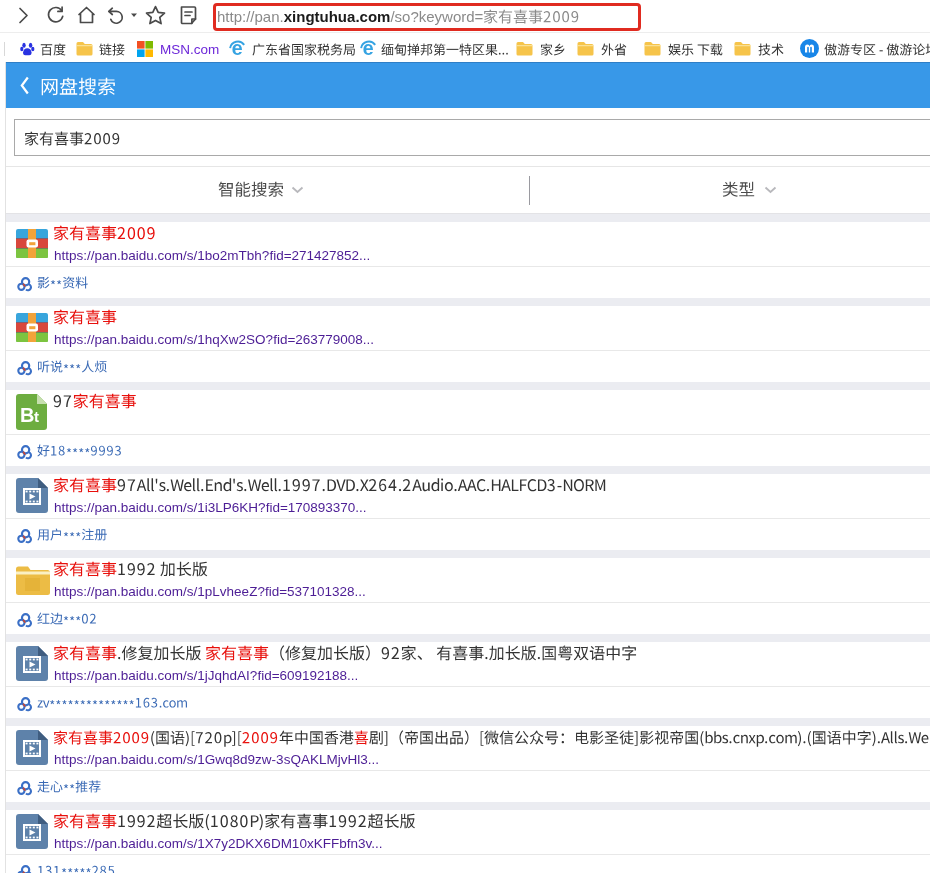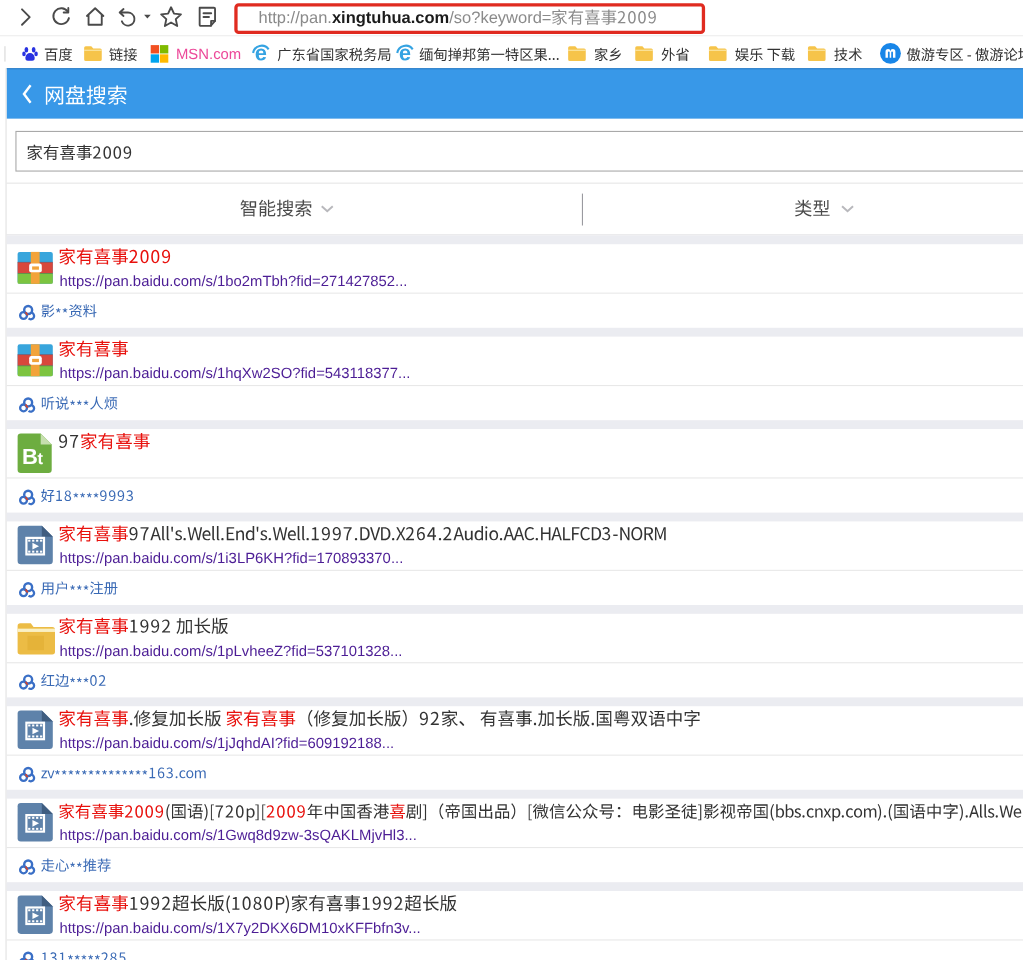--- a/index.html
+++ b/index.html
@@ -1,21 +1,21 @@
 <!DOCTYPE html>
 <html><head><meta charset="utf-8"><style>
 *{margin:0;padding:0;box-sizing:border-box}
 html,body{width:930px;height:873px;overflow:hidden;background:#fff;font-family:"Liberation Sans",sans-serif}
 .abs{position:absolute}
 svg{overflow:visible}
 .tx{position:absolute}
 #page{position:relative;width:930px;height:873px;background:#fff}
-#addr{position:absolute;left:213px;top:3px;width:428px;height:28px;border:3px solid #e02b20;border-radius:4px;background:#fff;line-height:22px;padding-left:19px;font-size:15px;white-space:nowrap;color:#8a8a8a}
+#addr{position:absolute;left:213px;top:3px;width:428px;height:28px;border:3px solid #e02b20;border-radius:4px;background:#fff;line-height:22px;padding-left:1px;font-size:15px;white-space:nowrap;color:#8a8a8a}
 .u2{color:#1b1b1b;font-weight:bold}
-.btxt{position:absolute;top:41.5px;font-size:13.5px;color:#ec4899;line-height:16px}
+.btxt{position:absolute;top:41.5px;font-size:13.5px;color:#6d28d9;line-height:16px}
 .band{position:absolute;left:6px;width:924px;background:#ebecf1}
 .sep{position:absolute;left:6px;width:924px;height:1px;background:#e8e8e8}
 .url{position:absolute;font-size:13.5px;color:#4c1d95;line-height:16px;white-space:nowrap}
 </style></head><body>
 <div id="page">
     <svg width="0" height="0" style="position:absolute">
       <defs>
         <path id="g5bb6" d="M42 -82C44 -80 45 -78 46 -75H8V-54H16V-68H85V-54H92V-75H55C54 -78 52 -82 50 -85ZM79 -48C73 -43 65 -36 57 -31C55 -37 51 -42 47 -47C49 -48 52 -50 54 -52H79V-59H21V-52H44C34 -46 20 -40 8 -37C9 -36 11 -33 12 -32C22 -34 32 -38 41 -43C43 -42 45 -40 46 -37C37 -31 20 -24 8 -21C9 -19 11 -16 12 -15C24 -18 39 -26 49 -32C50 -30 51 -28 52 -25C42 -16 22 -7 6 -3C8 -2 9 1 10 3C24 -1 42 -10 53 -18C54 -10 52 -3 49 -1C47 1 45 1 43 1C41 1 37 1 34 0C35 3 36 6 36 8C39 8 42 8 44 8C49 8 51 7 54 4C60 0 62 -12 59 -25L64 -28C69 -14 79 -2 92 4C93 2 95 -1 97 -2C84 -7 74 -19 70 -32C75 -36 81 -40 85 -43Z"></path>
         <path id="g6709" d="M39 -84C38 -80 36 -75 35 -71H6V-64H32C25 -51 16 -39 4 -30C5 -29 8 -26 9 -25C15 -29 21 -34 26 -41V8H33V-12H75V-2C75 0 74 1 73 1C71 1 65 1 58 0C59 3 60 6 60 8C69 8 75 8 78 7C81 5 82 3 82 -1V-52H34C36 -56 38 -60 40 -64H94V-71H43C44 -75 46 -78 47 -82ZM33 -29H75V-18H33ZM33 -35V-46H75V-35Z"></path>
         <path id="g559c" d="M27 -48H73V-40H27ZM18 -16V8H25V5H75V8H83V-16ZM25 -1V-11H75V-1ZM46 -84V-77H8V-71H46V-64H15V-59H86V-64H54V-71H92V-77H54V-84ZM20 -54V-35H30L27 -34C28 -32 29 -30 30 -28H5V-22H95V-28H69C71 -30 72 -32 74 -35L72 -35H81V-54ZM38 -28C37 -30 36 -33 34 -35H65C64 -33 63 -30 62 -28Z"></path>
@@ -431,21 +431,21 @@
       <rect x="13.2" y="13.2" width="6.2" height="3" fill="#f2a33a"></rect>
     </svg>
     <svg class="tx " style="left:53px;top:308.6px;width:64.0px;height:16px" viewBox="0 -88 400 100">
       <g fill="#e8100c">
         <use href="#g5bb6" x="0"></use>
         <use href="#g6709" x="100"></use>
         <use href="#g559c" x="200"></use>
         <use href="#g4e8b" x="300"></use>
       </g>
     </svg>
-    <span class="url" style="left:54px;top:331.8px">https://pan.baidu.com/s/1hqXw2SO?fid=543118377...</span>
+    <span class="url" style="left:54px;top:331.8px">https://pan.baidu.com/s/1hqXw2SO?fid=263779008...</span>
     <div class="sep" style="top:350px"></div>
     <svg class="abs" style="left:16.5px;top:360px" width="15" height="15">
       <circle cx="8.6" cy="5.8" r="3.6" stroke-width="2.2" stroke="#3a6fc6" fill="none"></circle>
       <circle cx="4.4" cy="10.8" r="3.1" stroke-width="2.1" stroke="#3a6fc6" fill="none"></circle>
       <path d="M11.5 8.3 a3 3 0 1 1 -2.5 5.2" stroke-width="2.1" stroke="#3a6fc6" fill="none"></path>
       <path d="M6.2 7.8 L8.2 10.6" stroke="#d0452f" stroke-width="1.6"></path>
     </svg>
     <svg class="tx " style="left:37px;top:360.1px;width:70.3px;height:13px" viewBox="0 -88 541 100">
       <g fill="#3a6ab5">
         <use href="#g542c" x="0"></use>

